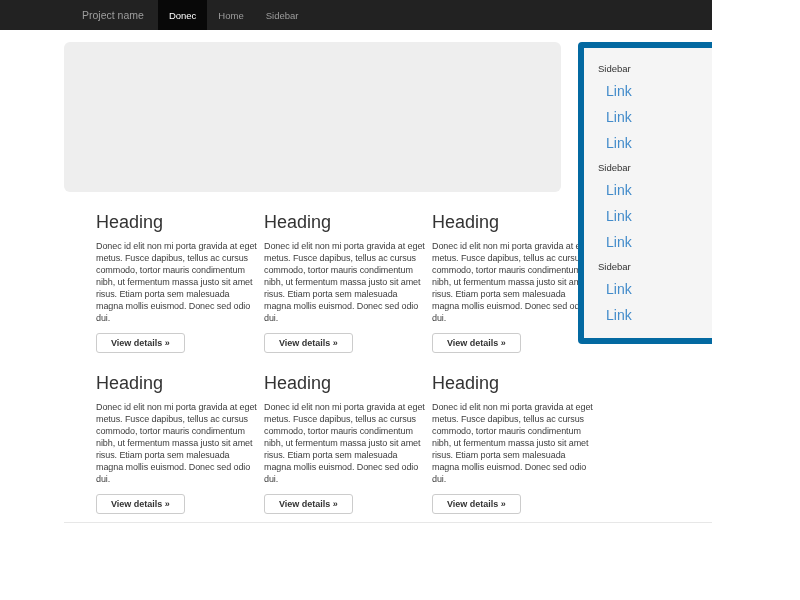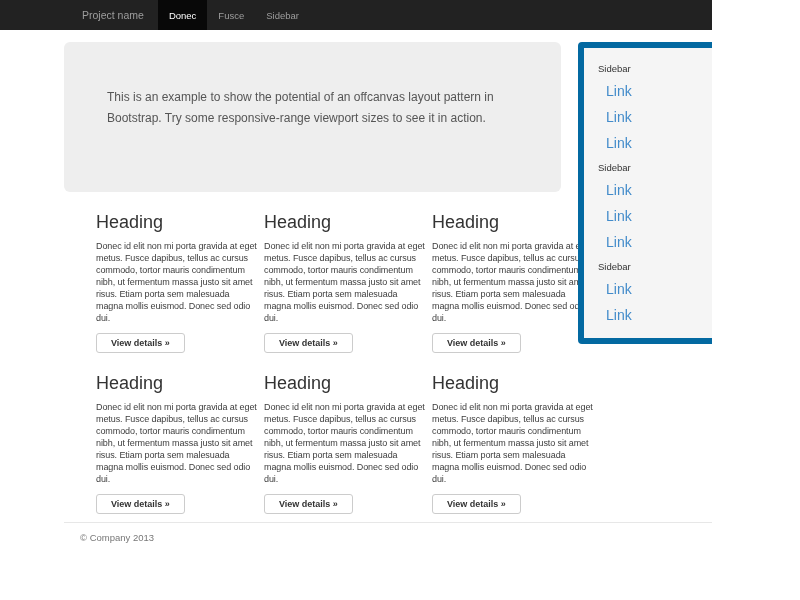--- a/index.html
+++ b/index.html
@@ -49,30 +49,29 @@
 </style>
 </head>
 <body>
 
 <div id="canvas">
 
   <nav class="navbar">
     <div class="navbar-inner">
       <span class="brand">Project name</span>
       <a class="nav-link active">Donec</a>
-      <a class="nav-link">Fusce</a>
+      <a class="nav-link">Home</a>
       <a class="nav-link">Sidebar</a>
     </div>
   </nav>
 
   <div class="main">
     <div class="left-col">
 
       <div class="jumbotron">
-        <p>This is an example to show the potential of an offcanvas layout pattern in Bootstrap. Try some responsive-range viewport sizes to see it in action.</p>
       </div>
 
       <div class="cards-row">
         <div class="card">
           <h2>Heading</h2>
           <p>Donec id elit non mi porta gravida at eget metus. Fusce dapibus, tellus ac cursus commodo, tortor mauris condimentum nibh, ut fermentum massa justo sit amet risus. Etiam porta sem malesuada magna mollis euismod. Donec sed odio dui.</p>
           <a class="btn">View details »</a>
         </div>
         <div class="card">
           <h2>Heading</h2>
@@ -118,16 +117,15 @@
         <a class="sb-link">Link</a>
         <div class="sb-title">Sidebar</div>
         <a class="sb-link">Link</a>
         <a class="sb-link">Link</a>
       </aside>
     </div>
   </div>
 
   <div class="footer">
     <hr>
-    <p>© Company 2013</p>
   </div>
 
 </div>
 
 </body></html>

